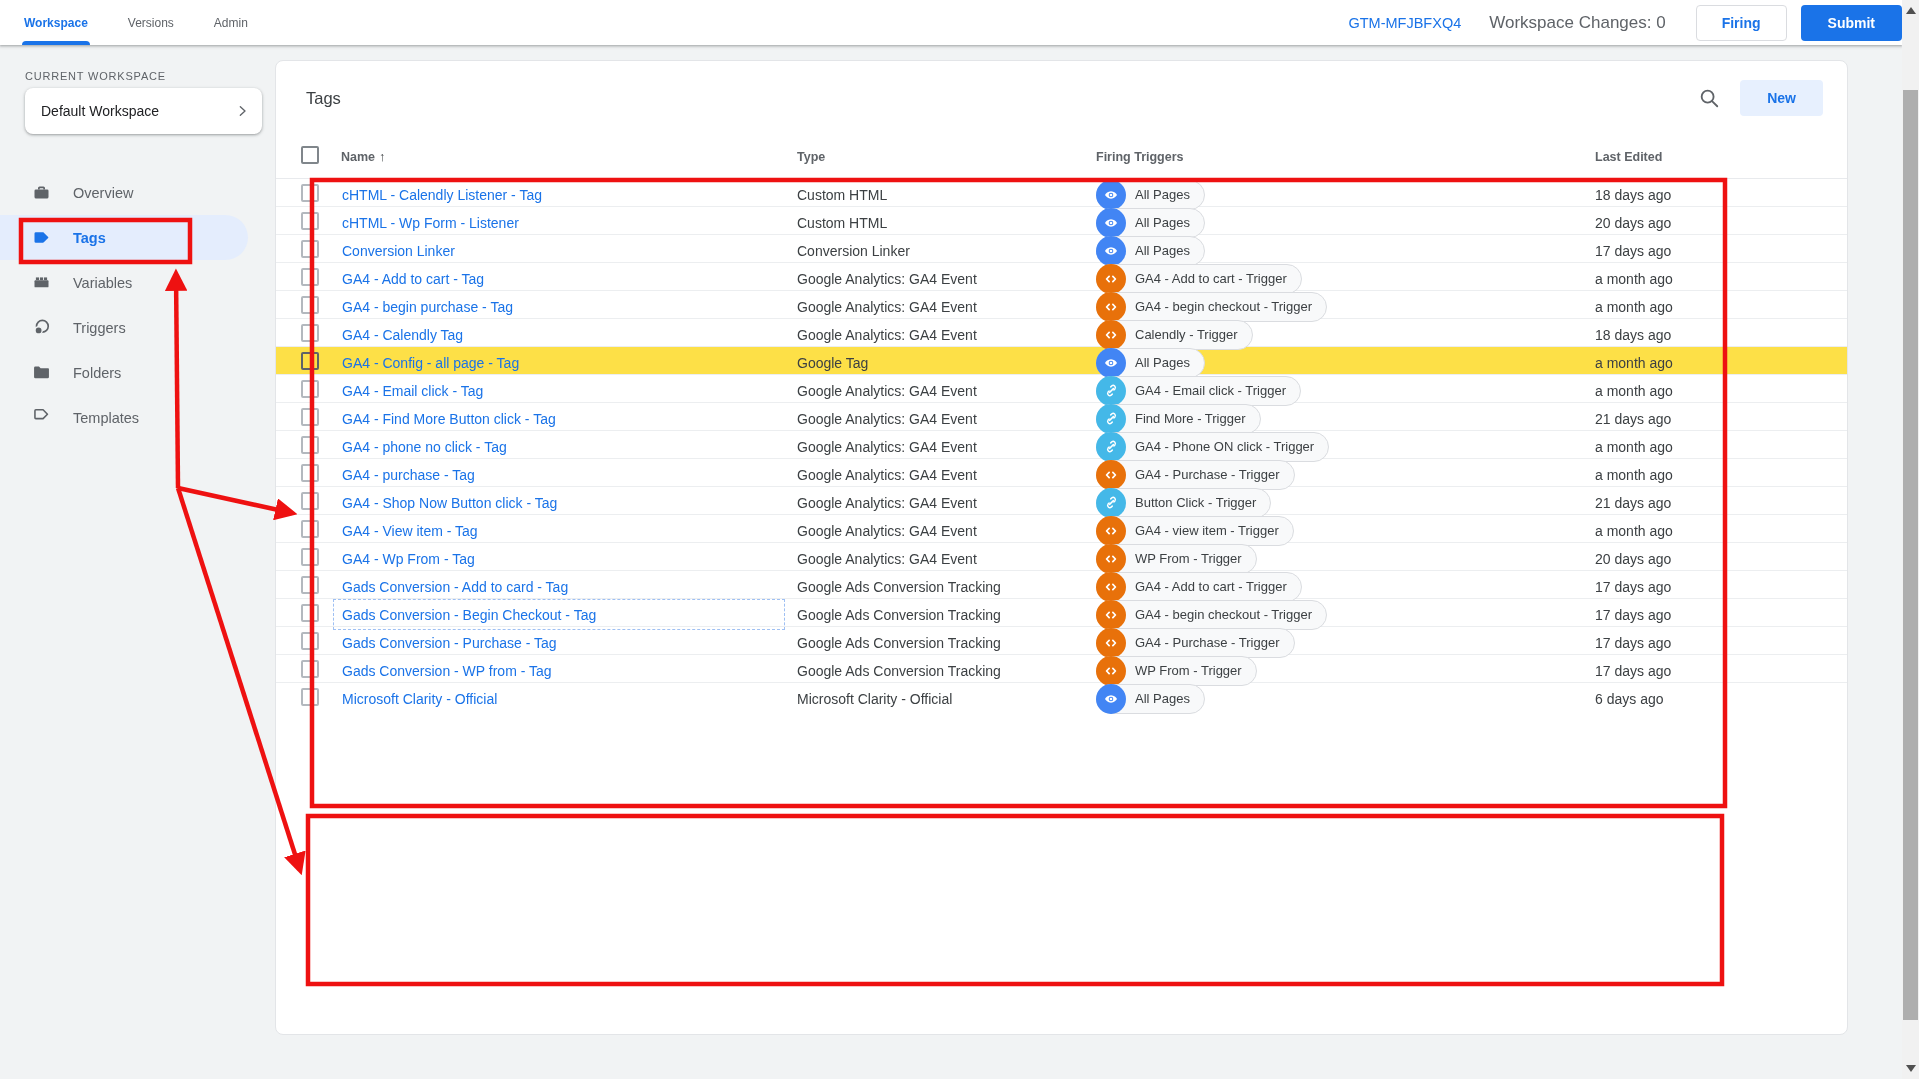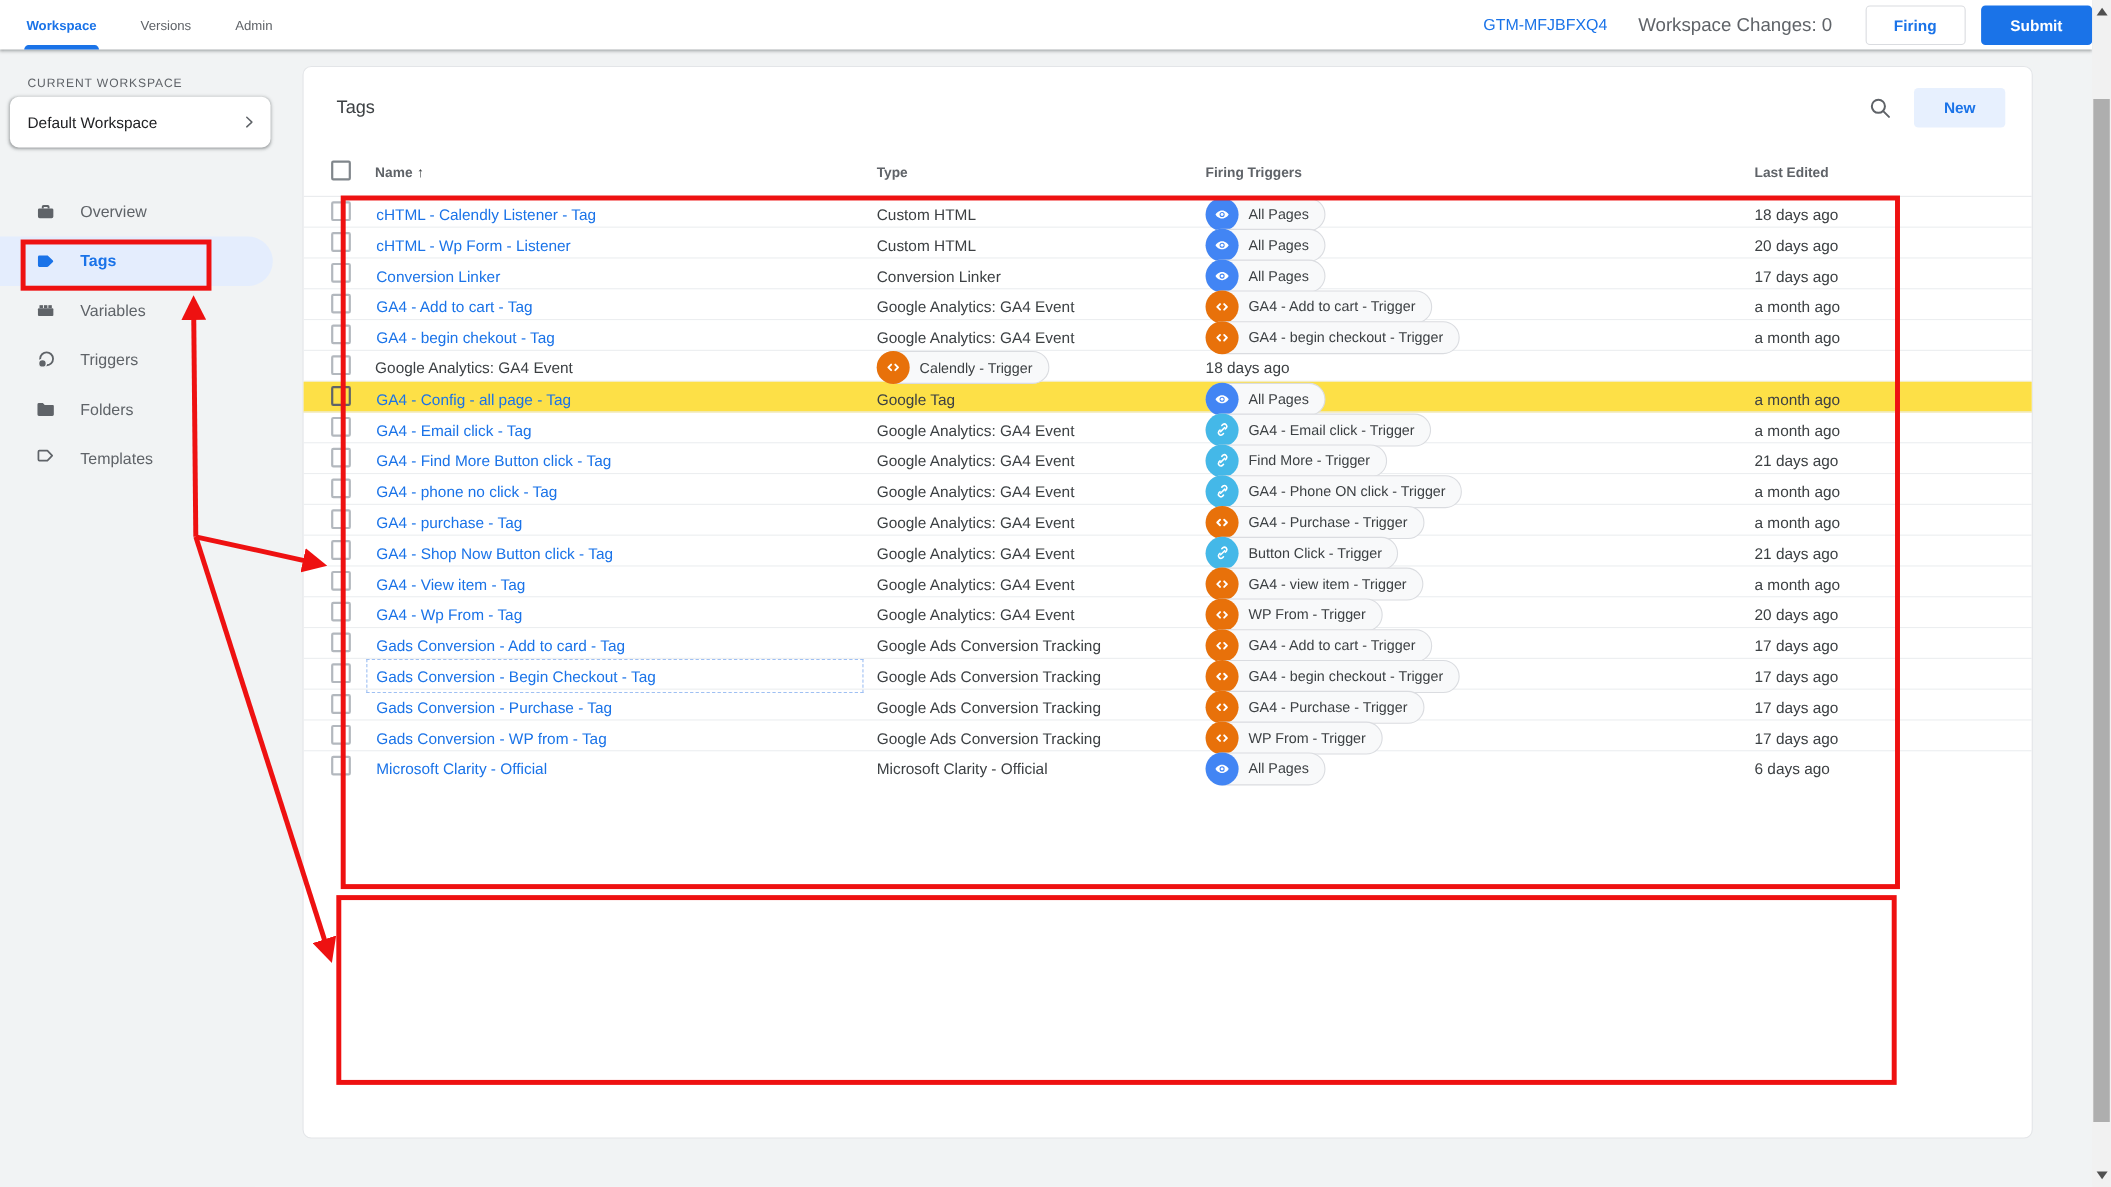--- a/index.html
+++ b/index.html
@@ -35,21 +35,21 @@
   .btn-preview { margin-left:30px; background:#fff; color:#1a73e8; border:1px solid #dadce0; padding:9px 25px; }
   .btn-submit { margin-left:14px; background:#1a73e8; color:#fff; border:none; padding:10px 27px; }
 
   
   .sidebar { position:absolute; top:45px; left:0; width:258px; height:1034px; }
   .cw-label {
     margin:25px 0 0 25px; font-size:11px; letter-spacing:.8px;
     color:#5f6368; font-weight:400;
   }
   .ws-card {
-    position:absolute; top:43px; left:9px; width:237px; height:46px;
+    position:absolute; top:43px; left:25px; width:237px; height:46px;
     background:#fff; border-radius:8px;
     box-shadow:0 1px 2px rgba(60,64,67,.3), 0 1px 3px 1px rgba(60,64,67,.15);
     display:flex; align-items:center; padding:0 12px 0 16px; cursor:pointer;
   }
   .ws-name { font-size:14px; color:#202124; }
   .ws-chevron { margin-left:auto; display:flex; color:#5f6368; }
   .nav { position:absolute; top:125px; left:0; }
   .nav-item {
     width:248px; height:45px; display:flex; align-items:center;
     color:#5f6368; font-size:14.5px; cursor:pointer;
@@ -293,36 +293,41 @@
               </svg>
             </span>
             <span class="badge-tx">GA4 - Add to cart - Trigger</span>
           </span></span>
     <span class="cell edited">a month ago</span>
   </div>
       <div class="trow">
     <span><span class="cb"></span></span>
     <span class="cell name">
           <span class="namewrap">
-            <a class="tag-link" href="#">GA4 - begin chekout - Tag</a>
+            <a class="tag-link" href="#">GA4 - begin purchase - Tag</a>
           </span>
         </span>
     <span class="cell type">Google Analytics: GA4 Event</span>
     <span class="cell trig"><span class="badge">
             <span class="badge-ic event">
               <svg width="16" height="16" viewBox="0 0 24 24">
                 <path fill="none" stroke="#fff" stroke-width="2.6" stroke-linecap="round" stroke-linejoin="round" d="M9.2 8.2L5.4 12l3.8 3.8M14.8 8.2l3.8 3.8-3.8 3.8"></path>
               </svg>
             </span>
             <span class="badge-tx">GA4 - begin checkout - Trigger</span>
           </span></span>
     <span class="cell edited">a month ago</span>
   </div>
       <div class="trow">
     <span><span class="cb"></span></span>
+    <span class="cell name">
+          <span class="namewrap">
+            <a class="tag-link" href="#">GA4 - Calendly Tag</a>
+          </span>
+        </span>
     <span class="cell type">Google Analytics: GA4 Event</span>
     <span class="cell trig"><span class="badge">
             <span class="badge-ic event">
               <svg width="16" height="16" viewBox="0 0 24 24">
                 <path fill="none" stroke="#fff" stroke-width="2.6" stroke-linecap="round" stroke-linejoin="round" d="M9.2 8.2L5.4 12l3.8 3.8M14.8 8.2l3.8 3.8-3.8 3.8"></path>
               </svg>
             </span>
             <span class="badge-tx">Calendly - Trigger</span>
           </span></span>
     <span class="cell edited">18 days ago</span>

